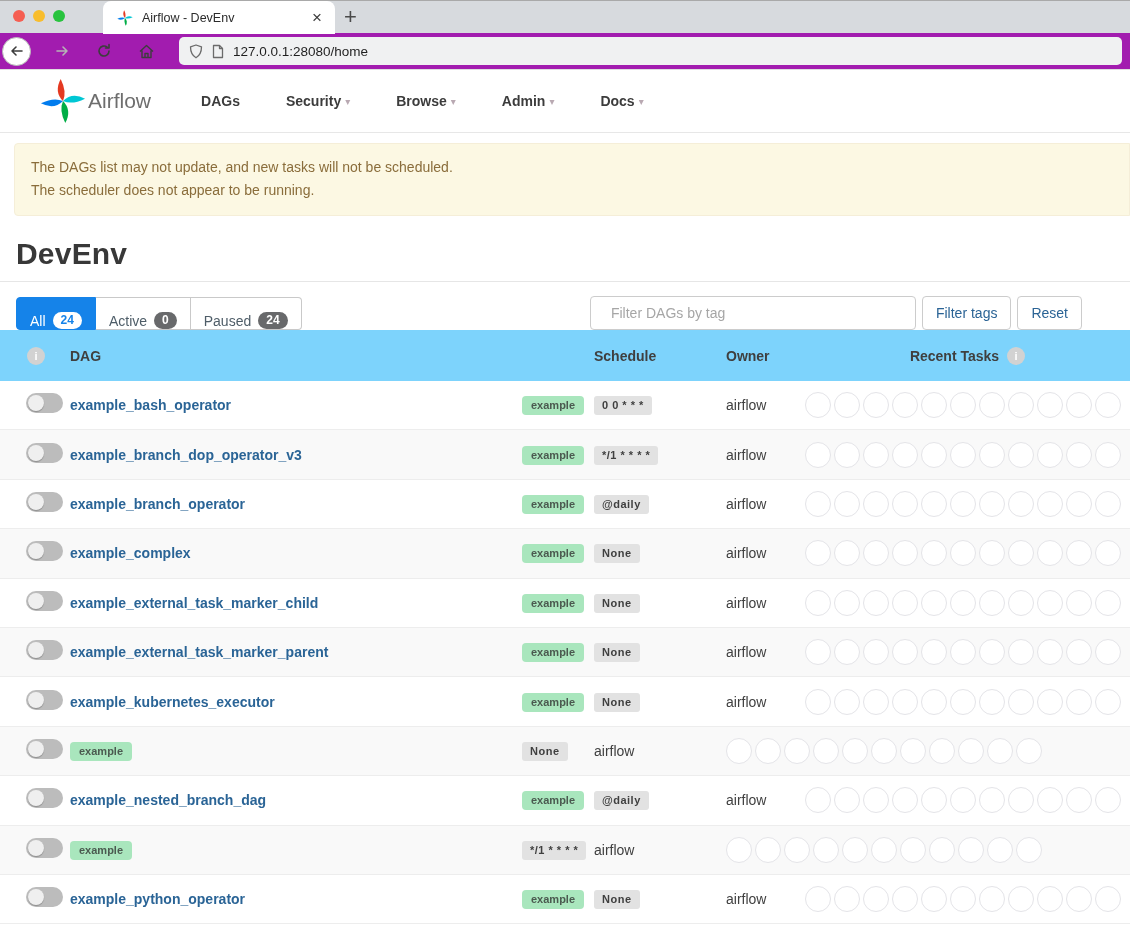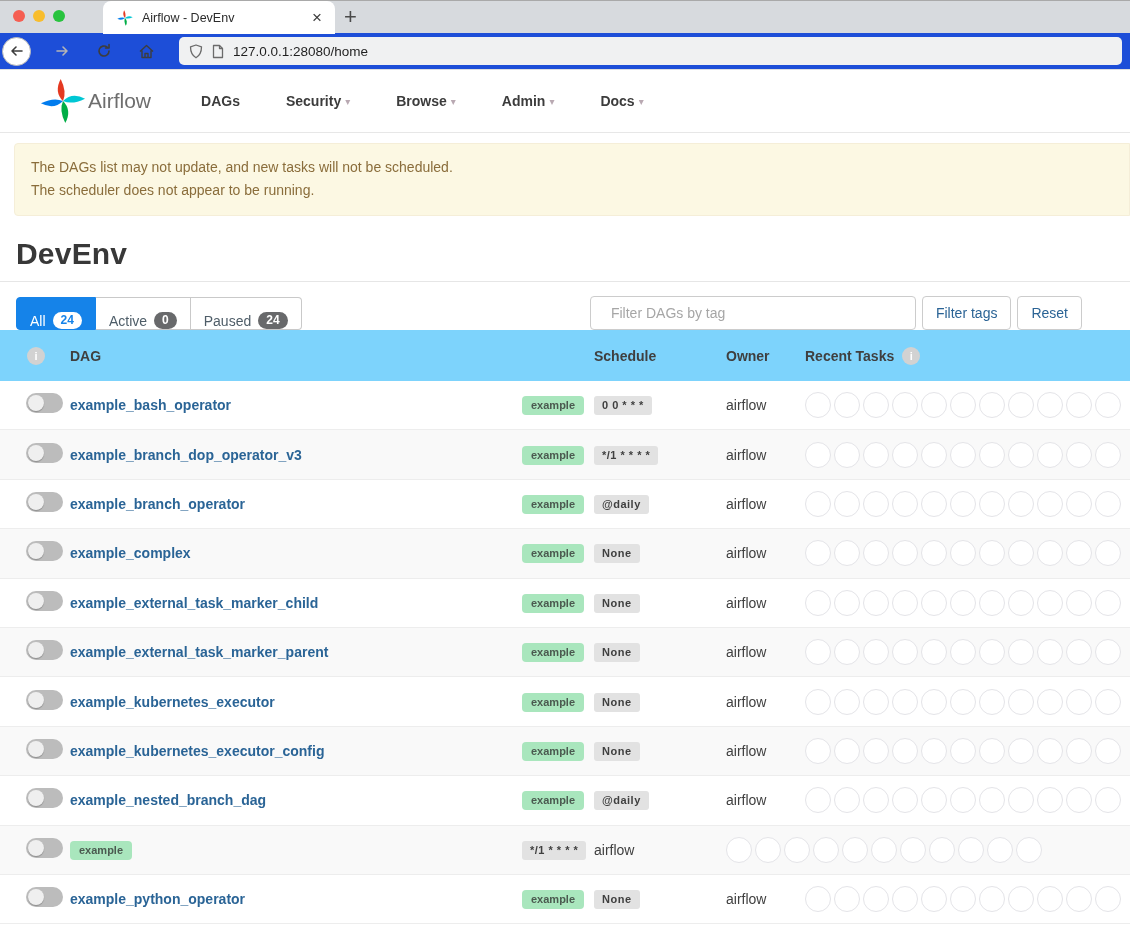--- a/index.html
+++ b/index.html
@@ -11,21 +11,21 @@
   .traffic { position:absolute; left:13px; top:9px; display:flex; gap:8px; }
   .traffic span { width:12px; height:12px; border-radius:50%; display:inline-block; }
   .tl-red { background:#f55e52; } .tl-yellow { background:#f8bd2d; } .tl-green { background:#28c33e; }
   .tab { position:absolute; left:103px; top:0; width:232px; height:33px; background:#fff;
     border-radius:8px 8px 0 0; display:flex; align-items:center; padding:0 10px 0 14px; }
   .tab-favicon { width:16px; height:16px; margin-right:9px; flex:none; }
   .tab-title { font-size:12.5px; color:#2b2b2b; flex:1; white-space:nowrap; overflow:hidden; }
   .tab-close { font-size:17px; color:#3c3c3c; cursor:default; padding:0 3px; line-height:1; }
   .newtab { position:absolute; left:344px; top:3px; font-size:22px; color:#4a4a4a; font-weight:400; }
 
-  .toolbar { height:37px; background:#1d4ed8; border-bottom:1px solid #dfdfdf; display:flex; align-items:center; padding:0 8px 0 2px;gap:12px; }
+  .toolbar { height:37px; background:#a21caf; border-bottom:1px solid #dfdfdf; display:flex; align-items:center; padding:0 8px 0 2px;gap:12px; }
   .nav-btn { width:30px; height:30px; display:flex; align-items:center; justify-content:center; flex:none; }
   .back-circle { width:29px; height:29px; border:1px solid #b9b9b9; border-radius:50%; background:#fff;
     display:flex; align-items:center; justify-content:center; margin-right:4px; }
   .icon-dark { stroke:#3d3d3d; } .icon-gray { stroke:#b5b5b5; }
   .urlbar { flex:1; height:28px; margin-left:6px; background:#f0f1f2; border-radius:5px;
     display:flex; align-items:center; padding:0 10px; }
   .urlbar .u-icon { margin-right:9px; display:flex; align-items:center; }
   .url-text { font-size:13.5px; color:#1f1f1f; }
 
   
@@ -62,21 +62,21 @@
   .tag-search::placeholder { color:#a6a6a6; }
   .btn-plain { height:34px; background:#fff; border:1px solid #ccc; border-radius:4px; padding:0 13px;
     font-size:14px; color:#2a6395; font-family:inherit; cursor:pointer; }
 
   
   .grid-cols { display:grid; grid-template-columns:54px 452px 72px 132px 79px 1fr; align-items:center; padding-left:16px; }
   .thead { height:51px; background:#7dd3fc; font-size:14px; font-weight:bold; color:#3f3f3f; }
   .info-icon { width:18px; height:18px; border-radius:50%; background:#d2d2d2; color:#fff;
     display:inline-flex; align-items:center; justify-content:center; font-size:11px; font-weight:bold; font-style:normal; }
   .info-icon::after { content:"i"; }
-  .th-recent { display:flex; align-items:center; gap:8px; }
+  .th-recent { display:flex; align-items:center; gap:8px;justify-content:center; }
 
   .row { height:49.4px; border-bottom:1px solid #ededed; background:#fff; }
   .row.alt { background:#f9f9f9; }
   .toggle { width:37px; height:20px; background:#bcbcbc; border-radius:10px; display:inline-block; position:relative; margin-left:10px; }
   .toggle .knob { position:absolute; left:2px; top:2px; width:16px; height:16px; border-radius:50%; background:#efefef; box-shadow:0 1px 1px rgba(0,0,0,.25); }
   .dag-link { font-size:14px; font-weight:bold; color:#2a6496; text-decoration:none; }
   .tag-badge { display:inline-block; font-size:11px; font-weight:bold; color:#4b5a50; background:#a9e6bd;
     border-radius:4px; padding:4px 9px; line-height:1; }
   .sched-badge { display:inline-block; font-size:11px; font-weight:bold; color:#3f3f3f; background:#e2e2e2;
     border-radius:3px; padding:4px 8px; line-height:1; letter-spacing:.5px; }
@@ -367,21 +367,20 @@
         <span class="task-circle"></span>
         <span class="task-circle"></span>
         <span class="task-circle"></span>
         <span class="task-circle"></span>
         <span class="task-circle"></span>
       </div>
   </div>
 
   <div class="row grid-cols alt">
     <div><span class="toggle"><span class="knob"></span></span></div>
-    <div><a class="dag-link">example_kubernetes_executor_config</a></div>
     <div><span class="tag-badge">example</span></div>
     <div><span class="sched-badge">None</span></div>
     <div class="owner-cell">airflow</div>
     <div class="c-recent">
         <span class="task-circle"></span>
         <span class="task-circle"></span>
         <span class="task-circle"></span>
         <span class="task-circle"></span>
         <span class="task-circle"></span>
         <span class="task-circle"></span>

